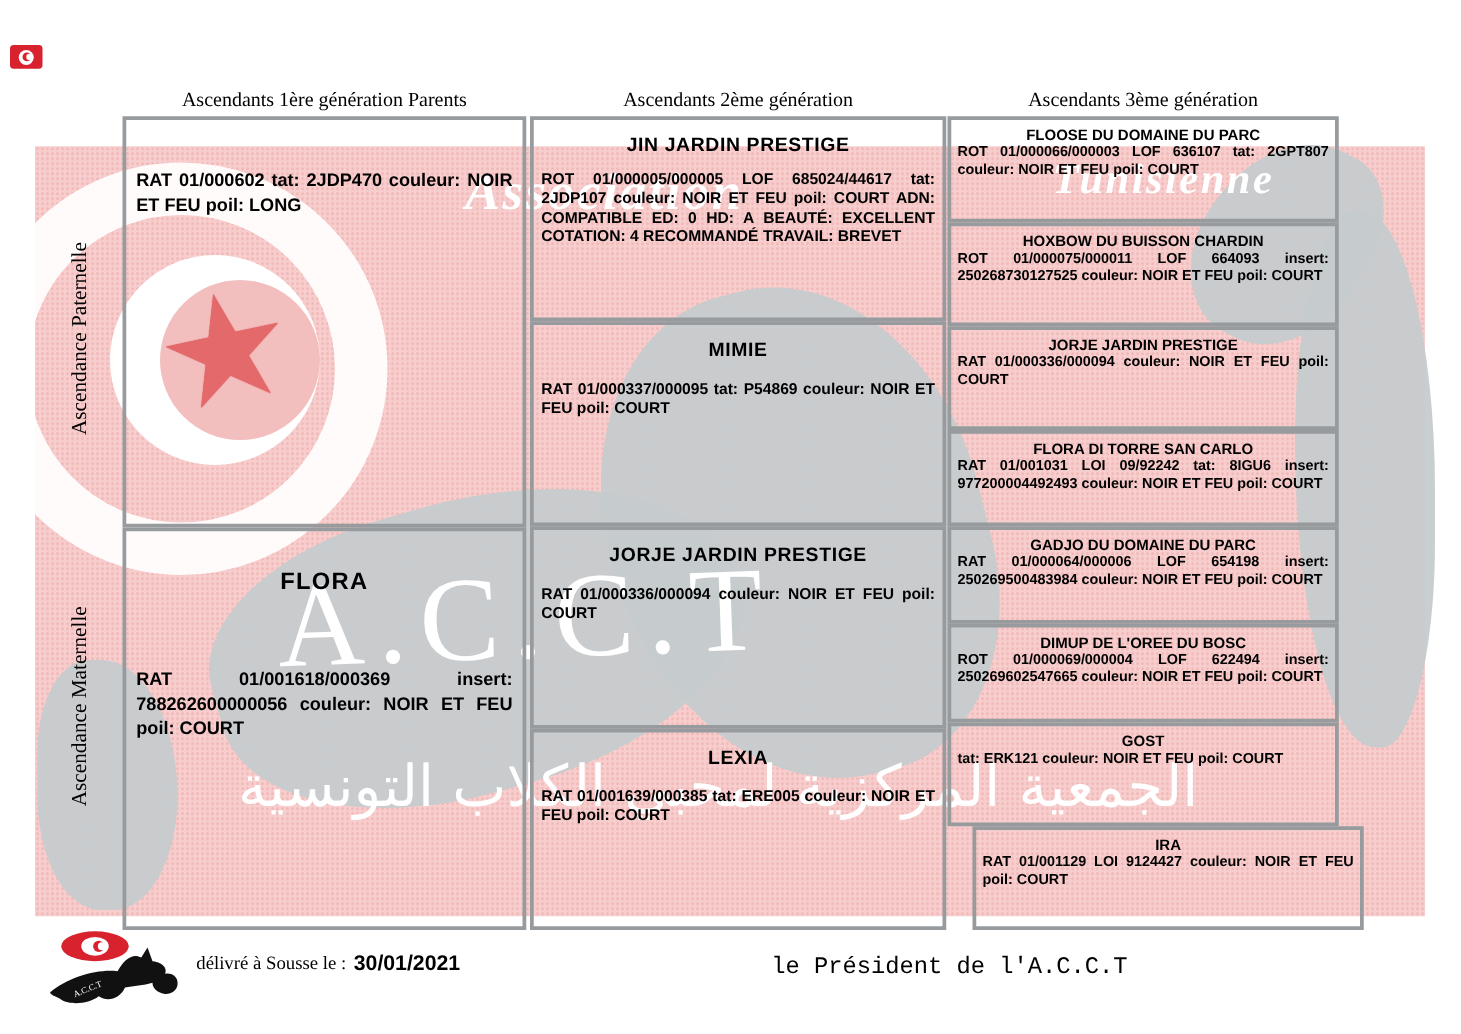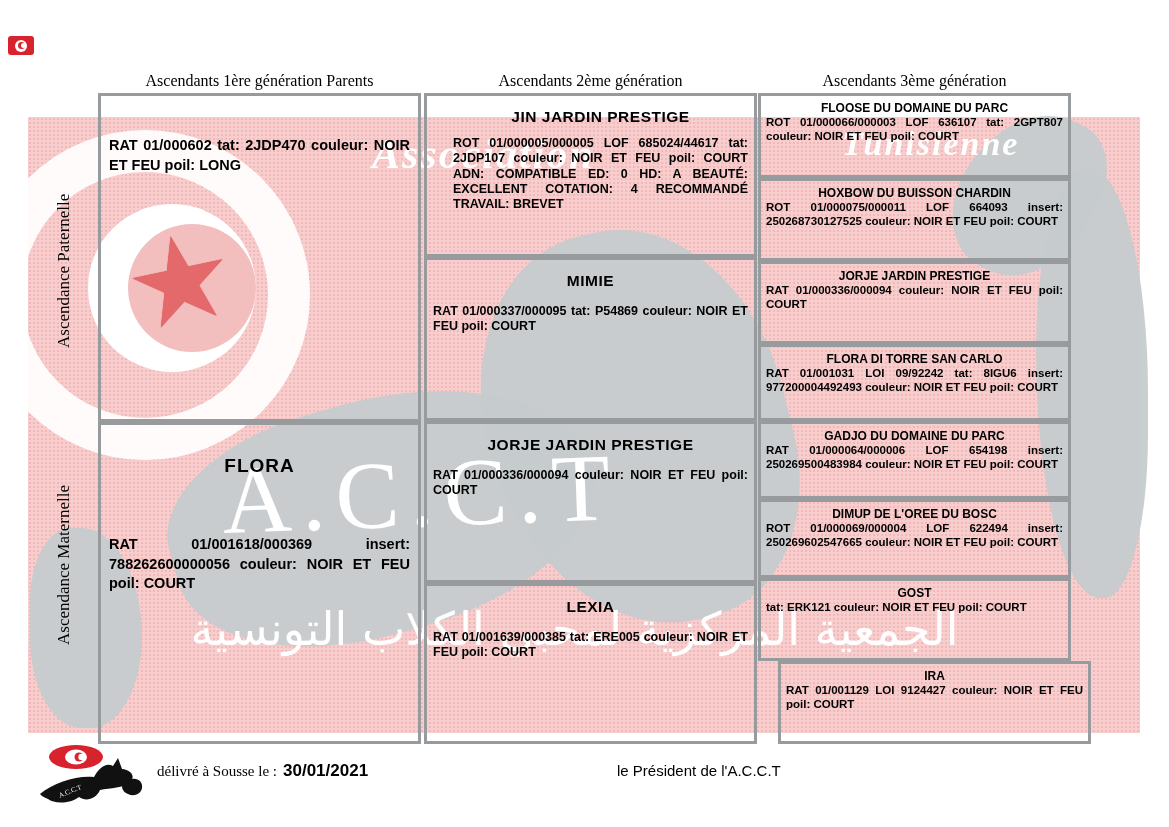--- a/index.html
+++ b/index.html
@@ -85,21 +85,21 @@
   .b-pipo { top:93px; height:329px; }
   .b-pipo .name { margin-top:38px; }
   .b-pipo .details { margin-top:40px; }
   .b-flora { top:422px; height:322px; }
   .b-flora .name { margin-top:30px; }
   .b-flora .details { margin-top:58px; }
 
   .c2 { left:424px; width:333px; }
   .c2 .name { font-size:15.5px; margin-top:12px; letter-spacing:0.5px; }
   .c2 .details { font-size:12.5px; line-height:1.22; margin-top:14px; }
-  .b-jin   { top:93px;  height:164px;padding-left:20px; }
+  .b-jin   { top:93px;  height:164px; }
   .b-jin .details { margin-top:10px; }
   .b-mimie { top:257px; height:164px; }
   .b-jorje2{ top:421px; height:162px; }
   .b-lexia { top:583px; height:161px; }
 
   .c3 { left:758px; width:313px; }
   .c3 .name { font-size:12px; margin-top:5px; }
   .c3 .details { font-size:11.5px; line-height:1.2; margin-top:1px; padding:0 5px; }
   .b-floose { top:93px;  height:85px; }
   .b-hoxbow { top:178px; height:83px; }
@@ -116,21 +116,21 @@
     background:#d8232f; border-radius:3px;
   }
   .mini-flag .circ { position:absolute; left:7px; top:3.5px; width:12px; height:12px; background:#fff; border-radius:50%; }
   .mini-flag .cres { position:absolute; left:10px; top:6px; width:7px; height:7px; background:#d8232f; border-radius:50%; }
   .mini-flag .cres2{ position:absolute; left:12.5px; top:7px; width:5px; height:5px; background:#fff; border-radius:50%; }
 
   
   .footer-item { position:absolute; z-index:3; color:#000; }
   .f-issued { left:157px; top:763px; font-family:"Liberation Serif", serif; font-size:15px; }
   .f-date   { left:283px; top:761px; font-family:"Liberation Sans", sans-serif; font-weight:bold; font-size:17px; }
-  .f-pres   { left:617px; top:762px; font-family:Liberation Sans, sans-serif; font-size:15px; }
+  .f-pres   { left:617px; top:762px; font-family:Liberation Mono, monospace; font-size:19px; }
   .logo { left:36px; top:744px; width:124px; height:66px; }
   .logo svg { width:100%; height:100%; }
 </style>
 </head>
 <body>
 
 <div class="wm wm-pink"></div>
 <div class="wm wm-ring"></div>
 <div class="wm wm-disc"></div>
 <div class="wm wm-crescent"></div>

